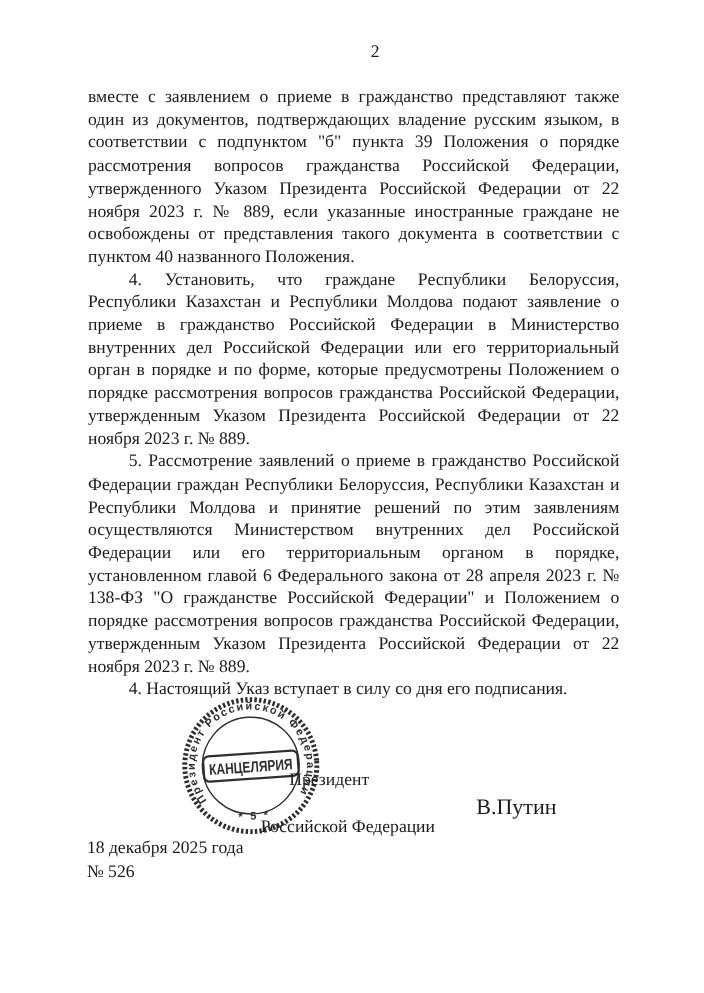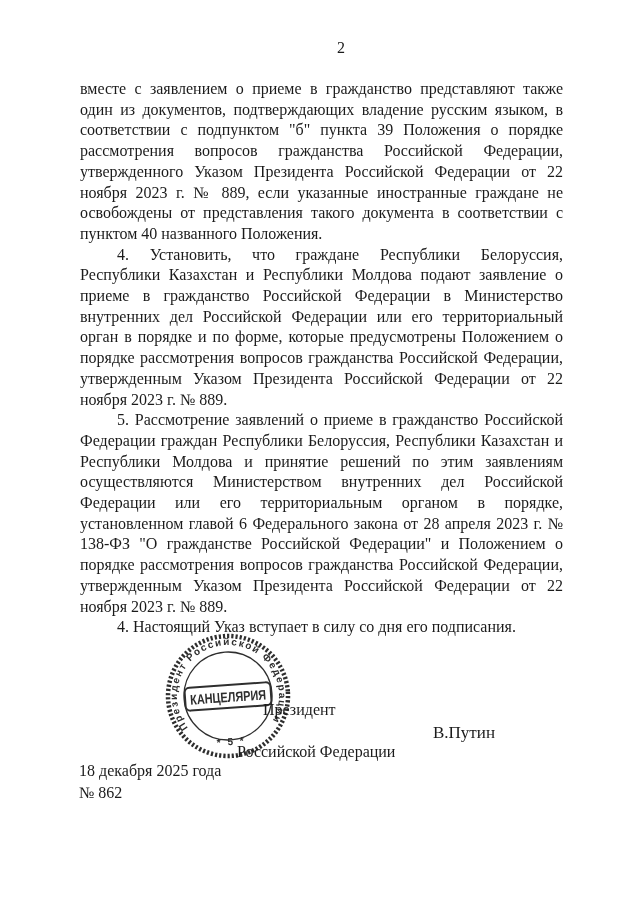--- a/index.html
+++ b/index.html
@@ -30,21 +30,21 @@
     text-align:justify;
   }
   .para { text-indent:37px; }
   .para.no-indent { text-indent:0; }
   .stamp {
     position:absolute;
     left:163px; top:631px;
   }
   .sig-line1 { position:absolute; left:263px; top:701px; font-size:16px; white-space:nowrap; }
   .sig-line2 { position:absolute; left:237px; top:743px; font-size:16px; white-space:nowrap; }
-  .sig-name  { position:absolute; left:433px; top:723px; font-size:17px; white-space:nowrap; }
+  .sig-name  { position:absolute; left:433px; top:723px; font-size:20px; white-space:nowrap; }
   .footer {
     position:absolute;
     left:79px; top:760px;
     font-size:16px;
     line-height:21.5px;
   }
   .stamp text { fill:#2e2e2e; }
 </style>
 </head>
 <body>
@@ -75,16 +75,16 @@
       <text x="65" y="114" text-anchor="middle" font-family="'Liberation Sans', sans-serif" font-size="10" font-weight="bold" letter-spacing="2">* 5 *</text>
     </g>
   </svg>
 
   <div class="sig-line1">Президент</div>
   <div class="sig-line2">Российской Федерации</div>
   <div class="sig-name">В.Путин</div>
 
   <div class="footer">
     <div>18 декабря 2025 года</div>
-    <div>№ 862</div>
+    <div>№ 526</div>
   </div>
 
 </div>
 
 </body></html>

